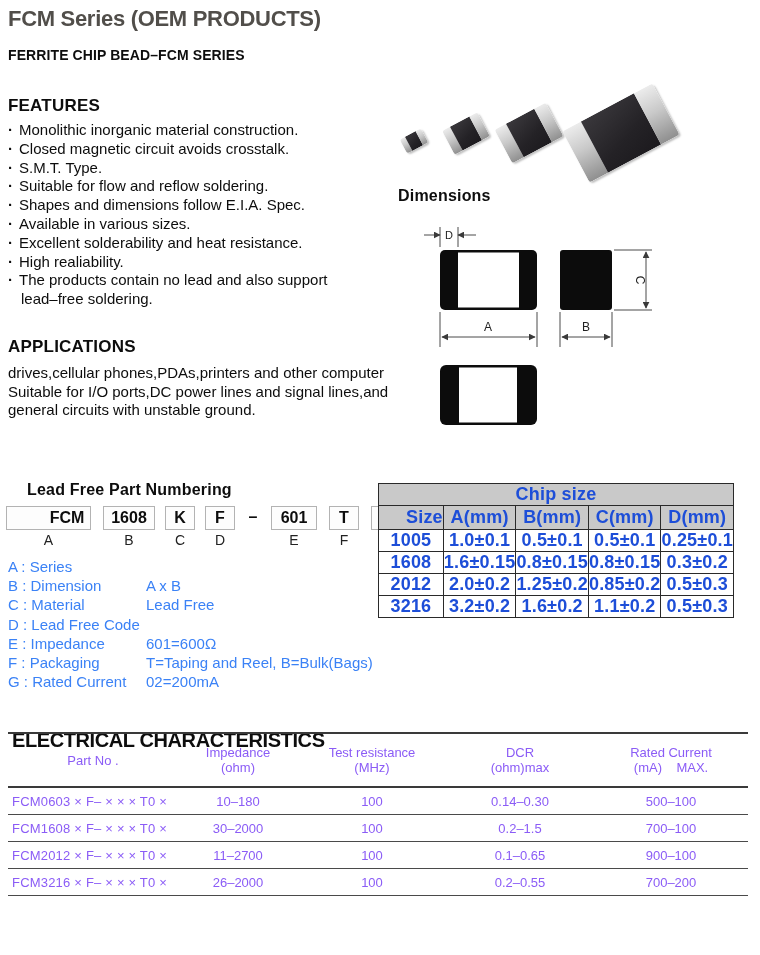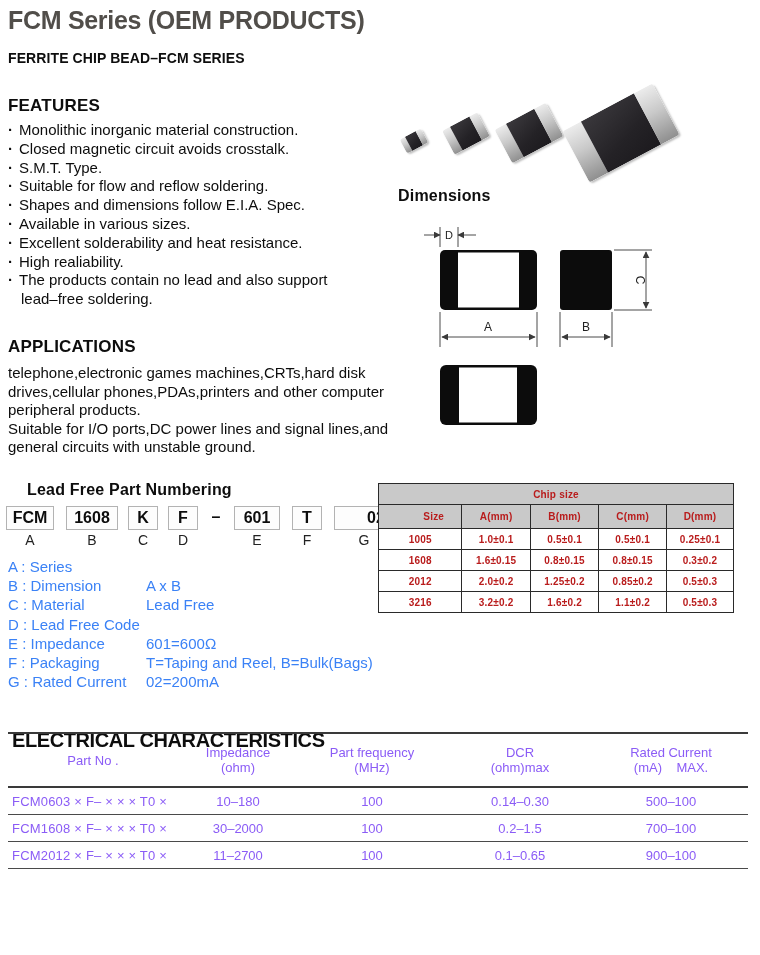--- a/index.html
+++ b/index.html
@@ -1,21 +1,21 @@
 <!DOCTYPE html>
 <html><head>
 <meta charset="utf-8">
 <style>
   html,body{margin:0;padding:0;background:#fff;}
   body{font-family:"Liberation Sans", sans-serif; color:#111;}
   #page{position:relative;width:760px;height:955px;background:#ffffff;overflow:hidden;}
 
   
   .title-block{position:absolute;left:8px;top:6px;}
-  .main-title{font-size:25px;font-weight:bold;color:#514e4a;letter-spacing:-0.3px;}
+  .main-title{font-size:22px;font-weight:bold;color:#514e4a;letter-spacing:-0.3px;}
   .sub-title{font-size:14px;font-weight:bold;color:#0d0d0d;margin-top:15px;letter-spacing:0.1px;}
 
   
   .sec-head{position:absolute;font-size:17px;font-weight:bold;color:#0d0d0d;letter-spacing:0.2px;}
 
   
   .features-list{position:absolute;left:8px;top:121px;width:370px;font-size:15px;line-height:18.8px;color:#0d0d0d;}
   .f-line{white-space:nowrap;}
   .f-line.bullet::before{content:"·";font-weight:bold;margin-right:6px;}
   .f-line.cont{padding-left:13px;}
@@ -34,21 +34,21 @@
   .legend-row{display:flex;height:19.2px;align-items:center;}
   .legend-key{width:138px;flex:none;}
   .legend-val{flex:none;}
 
   
   .chip{position:absolute;display:flex;transform:rotate(-28deg);border-radius:3px;overflow:hidden;box-shadow:1px 2px 2px rgba(0,0,0,0.25);}
   .chip .term{flex:none;background:linear-gradient(180deg,#ececec 0%,#c9c9c9 45%,#8f8f8f 100%);}
   .chip .body{flex:1;background:linear-gradient(160deg,#3a383c 0%,#242226 60%,#1c1a1e 100%);}
 
   
-  .chip-table{position:absolute;left:378px;top:483px;border-collapse:collapse;width:356px;font-size:10px;font-weight:bold;color:#b91c1c;}
+  .chip-table{position:absolute;left:378px;top:483px;border-collapse:collapse;width:356px;font-size:18px;font-weight:bold;color:#1d4ed8;}
   .chip-table td,.chip-table th{border:1px solid #2a2a2a;text-align:center;padding:0;letter-spacing:0.2px;}
   .chip-table .t-title{background:#c9c9c9;height:21px;font-weight:bold;}
   .chip-table .t-head th{background:#c9c9c9;height:23px;}
   .chip-table .t-row td{height:20px;background:#fff;}
 
   
   .elec-head{position:absolute;left:12px;top:729px;font-size:20px;font-weight:bold;letter-spacing:-0.4px;color:#0d0d0d;}
   .elec-table{position:absolute;left:8px;top:732px;width:740px;border-collapse:collapse;font-size:13px;color:#8b5cf6;}
   .elec-table th{font-weight:normal;text-align:center;vertical-align:middle;border-top:2px solid #3a3a3a;border-bottom:2px solid #3a3a3a;height:52px;padding:0;}
   .elec-table th .h2:empty{display:none;}
@@ -77,31 +77,29 @@
     <div class="f-line bullet">Shapes and dimensions follow E.I.A. Spec.</div>
     <div class="f-line bullet">Available in various sizes.</div>
     <div class="f-line bullet">Excellent solderability and heat resistance.</div>
     <div class="f-line bullet">High realiability.</div>
     <div class="f-line bullet">The products contain no lead and also support</div>
     <div class="f-line cont">lead–free soldering.</div>
   </div>
 
   <div class="sec-head" style="left:8px;top:337px;">APPLICATIONS</div>
   <div class="apps-text">
-    <div class="a-line">telephone,electronic games machines,CRTs,hard disk</div>
     <div class="a-line">drives,cellular phones,PDAs,printers and other computer</div>
-    <div class="a-line">peripheral products.</div>
     <div class="a-line">Suitable for I/O ports,DC power lines and signal lines,and</div>
     <div class="a-line">general circuits with unstable ground.</div>
   </div>
 
   <div class="sec-head" style="left:8px;top:481px;font-size:16px;margin-left:19px;">Lead Free Part Numbering</div>
   <div class="pn-row">
     <div class="pn-seg" style="margin-right:12px;">
-      <div class="pn-box" style="width:46px;">FCM</div>
+      <div class="pn-box" style="width:46px;padding-left:37px;">FCM</div>
       <div class="pn-letter">A</div>
     </div>
     <div class="pn-seg" style="margin-right:10px;">
       <div class="pn-box" style="width:50px;">1608</div>
       <div class="pn-letter">B</div>
     </div>
     <div class="pn-seg" style="margin-right:10px;">
       <div class="pn-box" style="width:28px;">K</div>
       <div class="pn-letter">C</div>
     </div>
@@ -283,21 +281,21 @@
     <tbody>
         <tr>
       <th>
         <div class="h1">Part No .</div>
       </th>
       <th>
         <div class="h1">Impedance</div>
             <div class="h2">(ohm)</div>
       </th>
       <th>
-        <div class="h1">Part frequency</div>
+        <div class="h1">Test resistance</div>
             <div class="h2">(MHz)</div>
       </th>
       <th>
         <div class="h1">DCR</div>
             <div class="h2">(ohm)max</div>
       </th>
       <th>
         <div class="h1">Rated Current</div>
             <div class="h2">(mA)&nbsp;&nbsp;&nbsp;&nbsp;MAX.</div>
       </th>
@@ -316,16 +314,23 @@
       <td>0.2–1.5</td>
       <td>700–100</td>
     </tr>
     <tr>
       <td class="pn">FCM2012 × F– × × × T0 ×</td>
       <td>11–2700</td>
       <td>100</td>
       <td>0.1–0.65</td>
       <td>900–100</td>
     </tr>
+    <tr>
+      <td class="pn">FCM3216 × F– × × × T0 ×</td>
+      <td>26–2000</td>
+      <td>100</td>
+      <td>0.2–0.55</td>
+      <td>700–200</td>
+    </tr>
   </tbody>
     </table>
 
 </div>
 
 </body></html>

